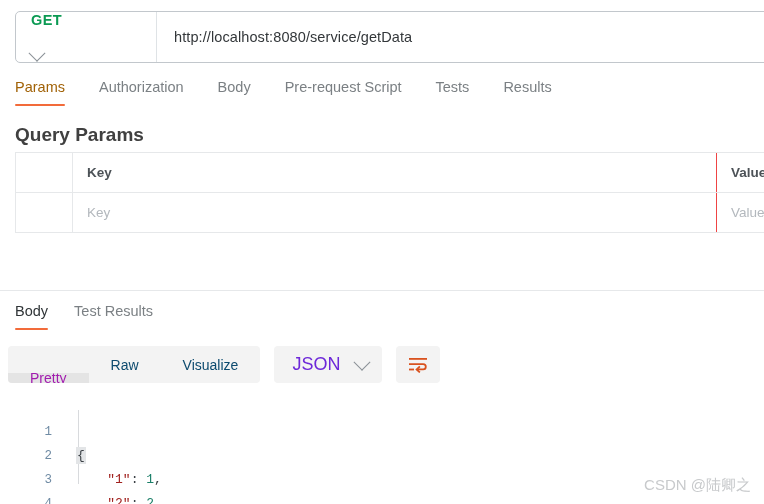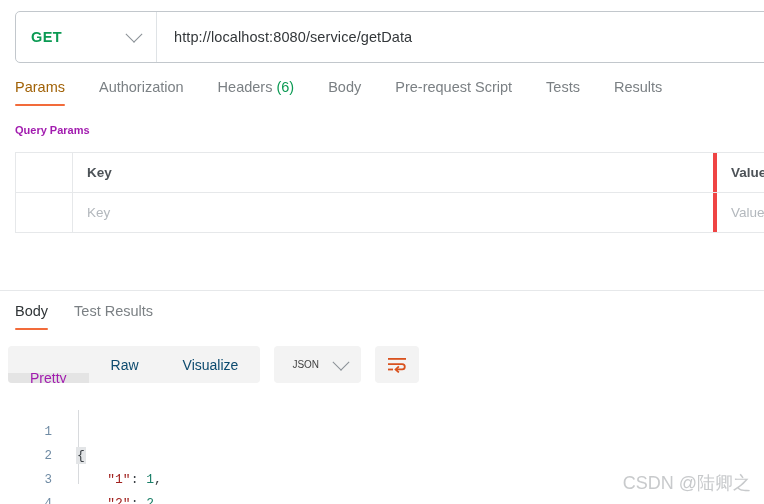--- a/index.html
+++ b/index.html
@@ -30,25 +30,25 @@
     border: 1px solid #c2c7cc;
     border-radius: 5px;
     background: #ffffff;
     display: flex;
     align-items: center;
   }
   #method-select {
     width: 140px;
     height: 100%;
     display: flex;
-    align-items: center;
     justify-content: space-between;
     padding: 0 16px 0 15px;
     box-sizing: border-box;
     cursor: pointer;
+    flex-direction: column;
   }
   #method-label {
     font-size: 14.5px;
     font-weight: bold;
     color: #0b9a53;
     letter-spacing: 0.4px;
   }
   .chev {
     width: 11px;
     height: 11px;
@@ -101,23 +101,23 @@
     background: #f26b3a;
     border-radius: 2px;
   }
   .tcount { color: #0b9a53; }
 
   
   #query-params-title {
     position: absolute;
     left: 15px;
     top: 124px;
-    font-size: 11px;
+    font-size: 19px;
     font-weight: bold;
-    color: #a21caf;
+    color: #404040;
   }
 
   #params-table {
     position: absolute;
     left: 15px;
     top: 152px;
     width: 800px;           
     border: 1px solid #e6e8ea;
     border-right: none;
     box-sizing: border-box;
@@ -129,21 +129,21 @@
   }
   .ptr + .ptr { border-top: 1px solid #e6e8ea; }
   .pcell {
     display: flex;
     align-items: center;
     padding-left: 14px;
     box-sizing: border-box;
     font-size: 13.5px;
   }
   .pcell.check { width: 57px; padding-left: 0; border-right: 1px solid #e6e8ea; }
-  .pcell.key   { width: 644px; border-right: 4px solid #ef4444; text-align: right; }
+  .pcell.key   { width: 644px; border-right: 1px solid #ef4444; text-align: right; }
   .pcell.value { flex: 1; }
   .phead .pcell { font-weight: bold; color: #4c5257; }
   .pbody .pcell { color: #b3b8bd; }
 
   
   #section-divider {
     position: absolute;
     left: 0;
     top: 290px;
     width: 764px;
@@ -212,22 +212,22 @@
     margin-left: 14px;
     height: 37px;
     background: #f3f3f3;
     border-radius: 4px;
     display: flex;
     align-items: center;
     padding: 0 14px 0 18px;
     cursor: pointer;
   }
   #format-label {
-    font-size: 10px;
-    color: #404040;
+    font-size: 18px;
+    color: #6d28d9;
     margin-right: 16px;
   }
   #wrap-button {
     margin-left: 14px;
     width: 44px;
     height: 37px;
     background: #f3f3f3;
     border-radius: 4px;
     display: flex;
     align-items: center;
@@ -278,21 +278,21 @@
   }
   .jkey  { color: #a1211e; }
   .jnum  { color: #1a7f68; }
   .jpunc { color: #3b4045; }
 
   
   #watermark {
     position: absolute;
     right: 13px;
     bottom: 9px;
-    font-size: 18px;
+    font-size: 15px;
     color: #c8cacc;
     white-space: nowrap;
   }
 </style>
 </head>
 <body>
 
 <div id="url-bar">
   <div id="method-select">
     <span id="method-label">GET</span>
@@ -301,24 +301,20 @@
   <div id="method-divider"></div>
   <div id="url-input" title="Enter request URL">http://localhost:8080/service/getData</div>
 </div>
 
 <div id="request-tabs">
   <div class="rtab active">
     <span>Params</span>
   </div>
   <div class="rtab">
     <span>Authorization</span>
-  </div>
-  <div class="rtab">
-    <span>Headers</span>
-    <span class="tcount">(6)</span>
   </div>
   <div class="rtab">
     <span>Body</span>
   </div>
   <div class="rtab">
     <span>Pre-request Script</span>
   </div>
   <div class="rtab">
     <span>Tests</span>
   </div>

